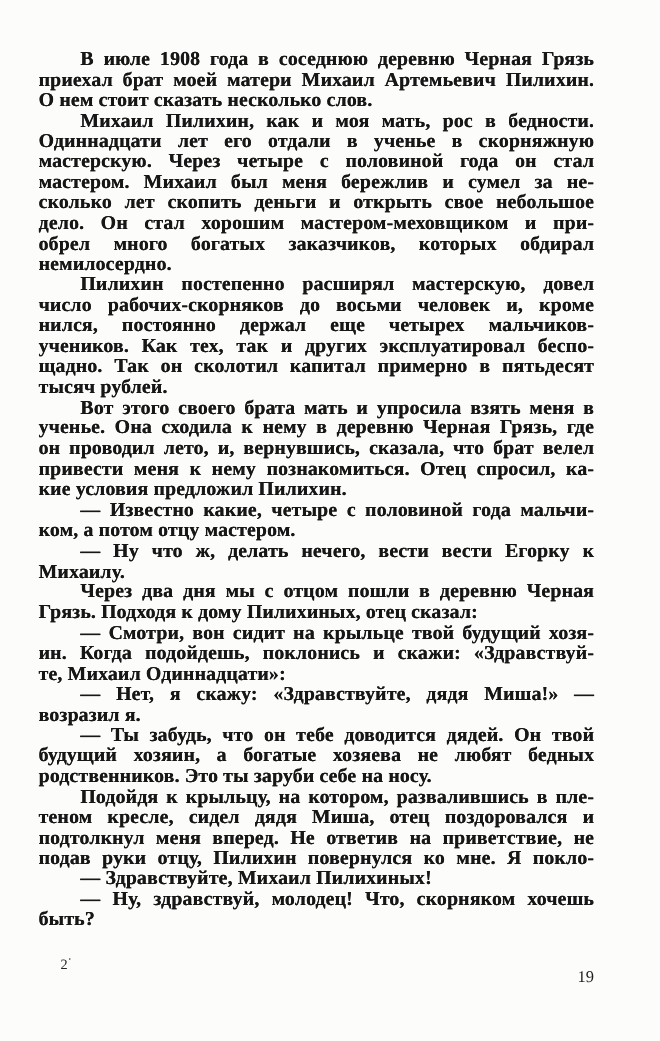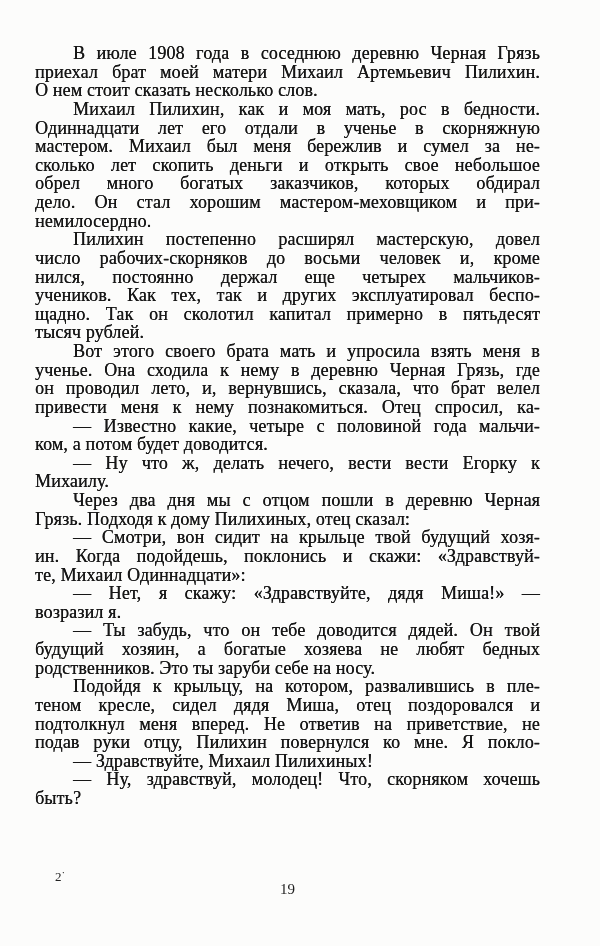--- a/index.html
+++ b/index.html
@@ -26,20 +26,21 @@
     letter-spacing: 0.15px;
     text-shadow: 0.2px 0 0 currentColor;
   }
   .para { margin: 0; padding: 0; }
   .line {
     height: 18.63px;
     text-align: justify;
     text-align-last: justify;
     white-space: normal;
     overflow: visible;
+    font-weight: bold;
   }
   .line.first { text-indent: 38px; }
   .line.last { text-align-last: left; }
   .print-signature {
     position: absolute;
     left: 55px;
     top: 869px;
     font-size: 13px;
     line-height: 16px;
     color: #222;
@@ -47,63 +48,65 @@
   .print-signature .sigmark {
     vertical-align: super;
     font-size: 11px;
     line-height: 0;
   }
   .page-number {
     position: absolute;
     left: 35px;
     top: 880px;
     width: 505px;
-    text-align: center;
+    text-align: right;
     font-size: 15px;
     line-height: 18px;
     color: #1d1d1d;
   }
 </style>
 </head>
 <body>
 
 <div class="book-page">
 
   <div class="text-block">
       <div class="para">
         <div class="line first">В июле 1908 года в соседнюю деревню Черная Грязь</div>
         <div class="line">приехал брат моей матери Михаил Артемьевич Пилихин.</div>
         <div class="line last">О нем стоит сказать несколько слов.</div>
       </div>
       <div class="para">
         <div class="line first">Михаил Пилихин, как и моя мать, рос в бедности.</div>
         <div class="line">Одиннадцати лет его отдали в ученье в скорняжную</div>
+        <div class="line">мастерскую. Через четыре с половиной года он стал</div>
         <div class="line">мастером. Михаил был меня бережлив и сумел за не-</div>
         <div class="line">сколько лет скопить деньги и открыть свое небольшое</div>
+        <div class="line">дело. Он стал хорошим мастером-меховщиком и при-</div>
         <div class="line">обрел много богатых заказчиков, которых обдирал</div>
-        <div class="line">дело. Он стал хорошим мастером-меховщиком и при-</div>
         <div class="line last">немилосердно.</div>
       </div>
       <div class="para">
         <div class="line first">Пилихин постепенно расширял мастерскую, довел</div>
         <div class="line">число рабочих-скорняков до восьми человек и, кроме</div>
         <div class="line">нился, постоянно держал еще четырех мальчиков-</div>
         <div class="line">учеников. Как тех, так и других эксплуатировал беспо-</div>
         <div class="line">щадно. Так он сколотил капитал примерно в пятьдесят</div>
         <div class="line last">тысяч рублей.</div>
       </div>
       <div class="para">
         <div class="line first">Вот этого своего брата мать и упросила взять меня в</div>
         <div class="line">ученье. Она сходила к нему в деревню Черная Грязь, где</div>
         <div class="line">он проводил лето, и, вернувшись, сказала, что брат велел</div>
         <div class="line">привести меня к нему познакомиться. Отец спросил, ка-</div>
+        <div class="line last">кие условия предложил Пилихин.</div>
       </div>
       <div class="para">
         <div class="line first">— Известно какие, четыре с половиной года мальчи-</div>
-        <div class="line last">ком, а потом будет доводится.</div>
+        <div class="line last">ком, а потом отцу мастером.</div>
       </div>
       <div class="para">
         <div class="line first">— Ну что ж, делать нечего, вести вести Егорку к</div>
         <div class="line last">Михаилу.</div>
       </div>
       <div class="para">
         <div class="line first">Через два дня мы с отцом пошли в деревню Черная</div>
         <div class="line last">Грязь. Подходя к дому Пилихиных, отец сказал:</div>
       </div>
       <div class="para">

